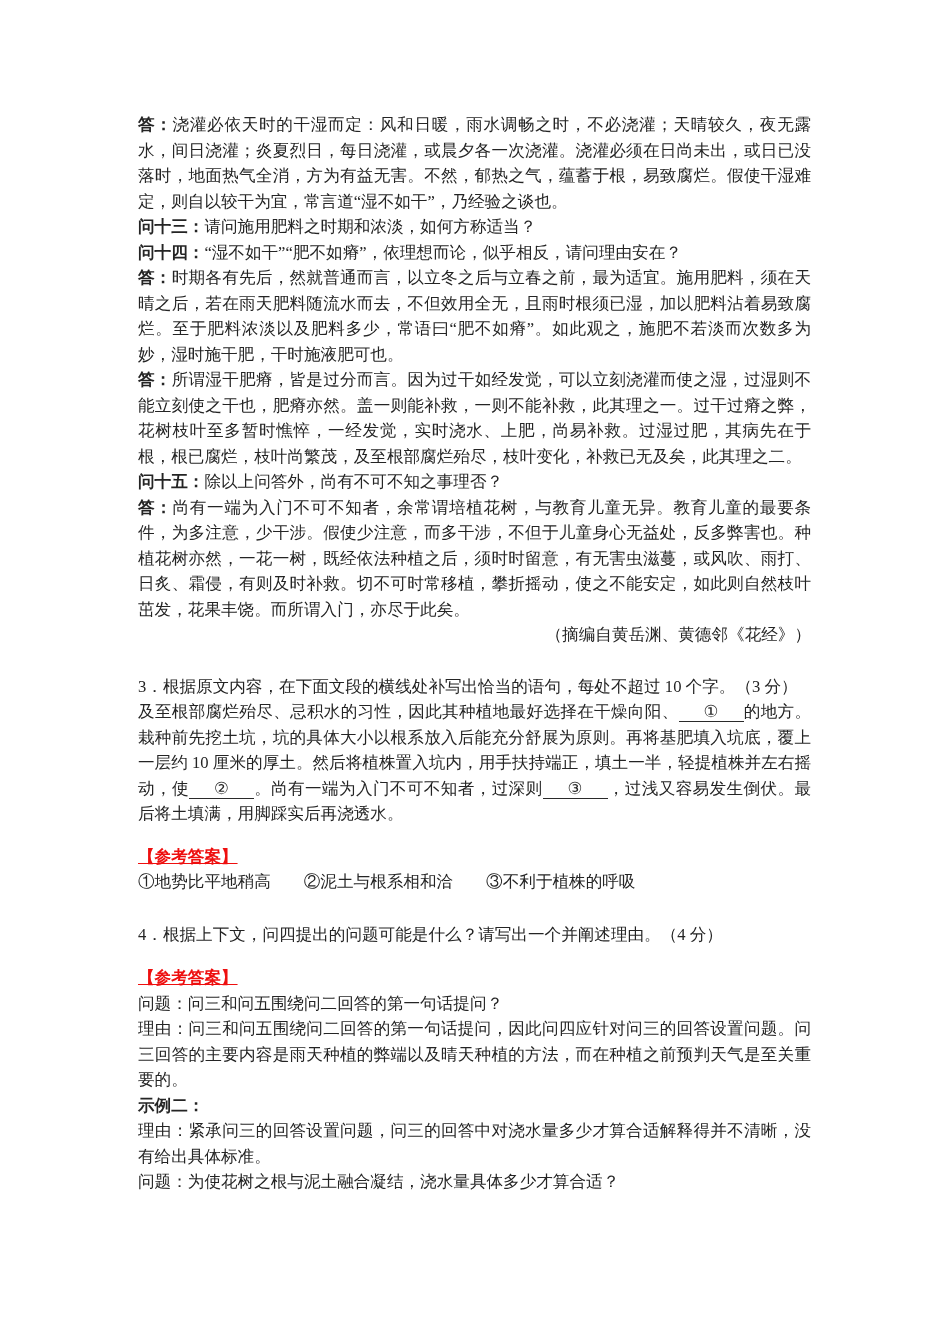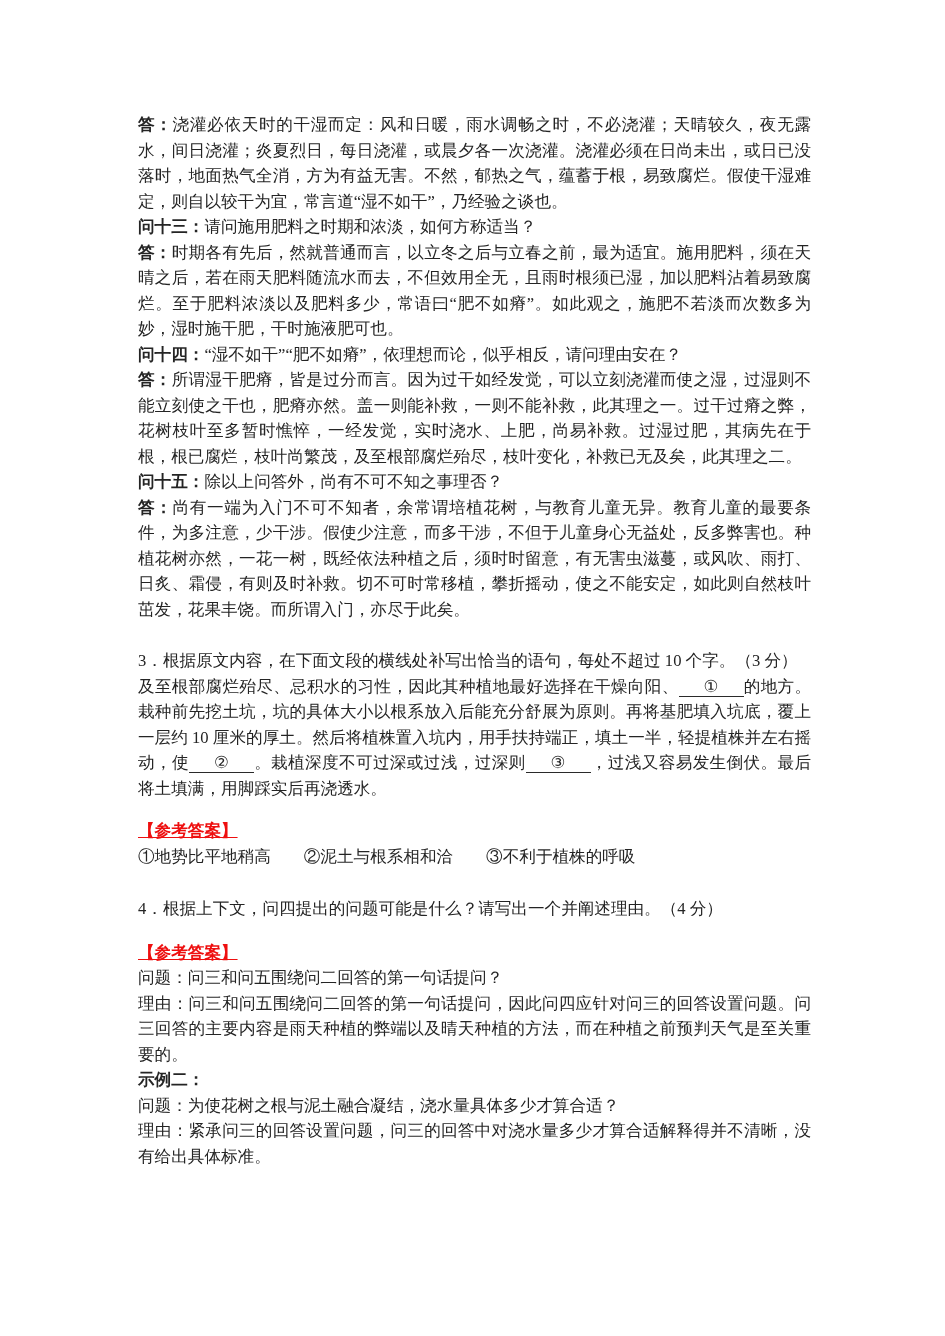--- a/index.html
+++ b/index.html
@@ -35,44 +35,45 @@
 </head>
 <body>
 
 <div class="page">
   <div class="content">
 
     <p class="para"><b class="lbl">答：</b><span>浇灌必依天时的干湿而定：风和日暖，雨水调畅之时，不必浇灌；天晴较久，夜无露水，间日浇灌；炎夏烈日，每日浇灌，或晨夕各一次浇灌。浇灌必须在日尚未出，或日已没落时，地面热气全消，方为有益无害。不然，郁热之气，蕴蓄于根，易致腐烂。假使干湿难定，则自以较干为宜，常言道“湿不如干”，乃经验之谈也。</span></p>
 
     <p class="para"><b class="lbl">问十三：</b><span>请问施用肥料之时期和浓淡，如何方称适当？</span></p>
 
+    <p class="para"><b class="lbl">问十四：</b><span>“湿不如干”“肥不如瘠”，依理想而论，似乎相反，请问理由安在？</span></p>
+
     <p class="para"><b class="lbl">答：</b><span>时期各有先后，然就普通而言，以立冬之后与立春之前，最为适宜。施用肥料，须在天晴之后，若在雨天肥料随流水而去，不但效用全无，且雨时根须已湿，加以肥料沾着易致腐烂。至于肥料浓淡以及肥料多少，常语曰“肥不如瘠”。如此观之，施肥不若淡而次数多为妙，湿时施干肥，干时施液肥可也。</span></p>
-
-    <p class="para"><b class="lbl">问十四：</b><span>“湿不如干”“肥不如瘠”，依理想而论，似乎相反，请问理由安在？</span></p>
 
     <p class="para"><b class="lbl">答：</b><span>所谓湿干肥瘠，皆是过分而言。因为过干如经发觉，可以立刻浇灌而使之湿，过湿则不能立刻使之干也，肥瘠亦然。盖一则能补救，一则不能补救，此其理之一。过干过瘠之弊，花树枝叶至多暂时憔悴，一经发觉，实时浇水、上肥，尚易补救。过湿过肥，其病先在于根，根已腐烂，枝叶尚繁茂，及至根部腐烂殆尽，枝叶变化，补救已无及矣，此其理之二。</span></p>
 
     <p class="para"><b class="lbl">问十五：</b><span>除以上问答外，尚有不可不知之事理否？</span></p>
 
     <p class="para"><b class="lbl">答：</b><span>尚有一端为入门不可不知者，余常谓培植花树，与教育儿童无异。教育儿童的最要条件，为多注意，少干涉。假使少注意，而多干涉，不但于儿童身心无益处，反多弊害也。种植花树亦然，一花一树，既经依法种植之后，须时时留意，有无害虫滋蔓，或风吹、雨打、日炙、霜侵，有则及时补救。切不可时常移植，攀折摇动，使之不能安定，如此则自然枝叶茁发，花果丰饶。而所谓入门，亦尽于此矣。</span></p>
 
+    <p class="citation">（摘编自黄岳渊、黄德邻《花经》）</p>
 
     <p class="para stem-q3">3．根据原文内容，在下面文段的横线处补写出恰当的语句，每处不超过 10 个字。（3 分）</p>
 
-    <p class="para"><span>及至根部腐烂殆尽、忌积水的习性，因此其种植地最好选择在干燥向阳、</span><span class="blank">①</span><span>的地方。栽种前先挖土坑，坑的具体大小以根系放入后能充分舒展为原则。再将基肥填入坑底，覆上一层约 10 厘米的厚土。然后将植株置入坑内，用手扶持端正，填土一半，轻提植株并左右摇动，使</span><span class="blank">②</span><span>。栽植深度不可过深或过浅，过深则</span><span class="blank">③</span><span>，过浅又容易发生倒伏。最后将土填满，用脚踩实后再浇透水。</span></p>
+    <p class="para"><span>及至根部腐烂殆尽、忌积水的习性，因此其种植地最好选择在干燥向阳、</span><span class="blank">①</span><span>的地方。栽种前先挖土坑，坑的具体大小以根系放入后能充分舒展为原则。再将基肥填入坑底，覆上一层约 10 厘米的厚土。然后将植株置入坑内，用手扶持端正，填土一半，轻提植株并左右摇动，使</span><span class="blank">②</span><span>。尚有一端为入门不可不知者，过深则</span><span class="blank">③</span><span>，过浅又容易发生倒伏。最后将土填满，用脚踩实后再浇透水。</span></p>
 
     <p class="ref-header first">【参考答案】</p>
 
     <p class="para answers-line"><span class="ans">①地势比平地稍高</span><span class="ans">②泥土与根系相和洽</span><span class="ans">③不利于植株的呼吸</span></p>
 
     <p class="para stem-q4">4．根据上下文，问四提出的问题可能是什么？请写出一个并阐述理由。（4 分）</p>
 
     <p class="ref-header second">【参考答案】</p>
 
     <p class="para">问题：问三和问五围绕问二回答的第一句话提问？</p>
     <p class="para">理由：问三和问五围绕问二回答的第一句话提问，因此问四应针对问三的回答设置问题。问三回答的主要内容是雨天种植的弊端以及晴天种植的方法，而在种植之前预判天气是至关重要的。</p>
 
     <p class="example-title">示例二：</p>
+    <p class="para">理由：紧承问三的回答设置问题，问三的回答中对浇水量多少才算合适解释得并不清晰，没有给出具体标准。</p>
     <p class="para">问题：为使花树之根与泥土融合凝结，浇水量具体多少才算合适？</p>
-    <p class="para">理由：紧承问三的回答设置问题，问三的回答中对浇水量多少才算合适解释得并不清晰，没有给出具体标准。</p>
 
   </div>
 </div>
 
 </body></html>

